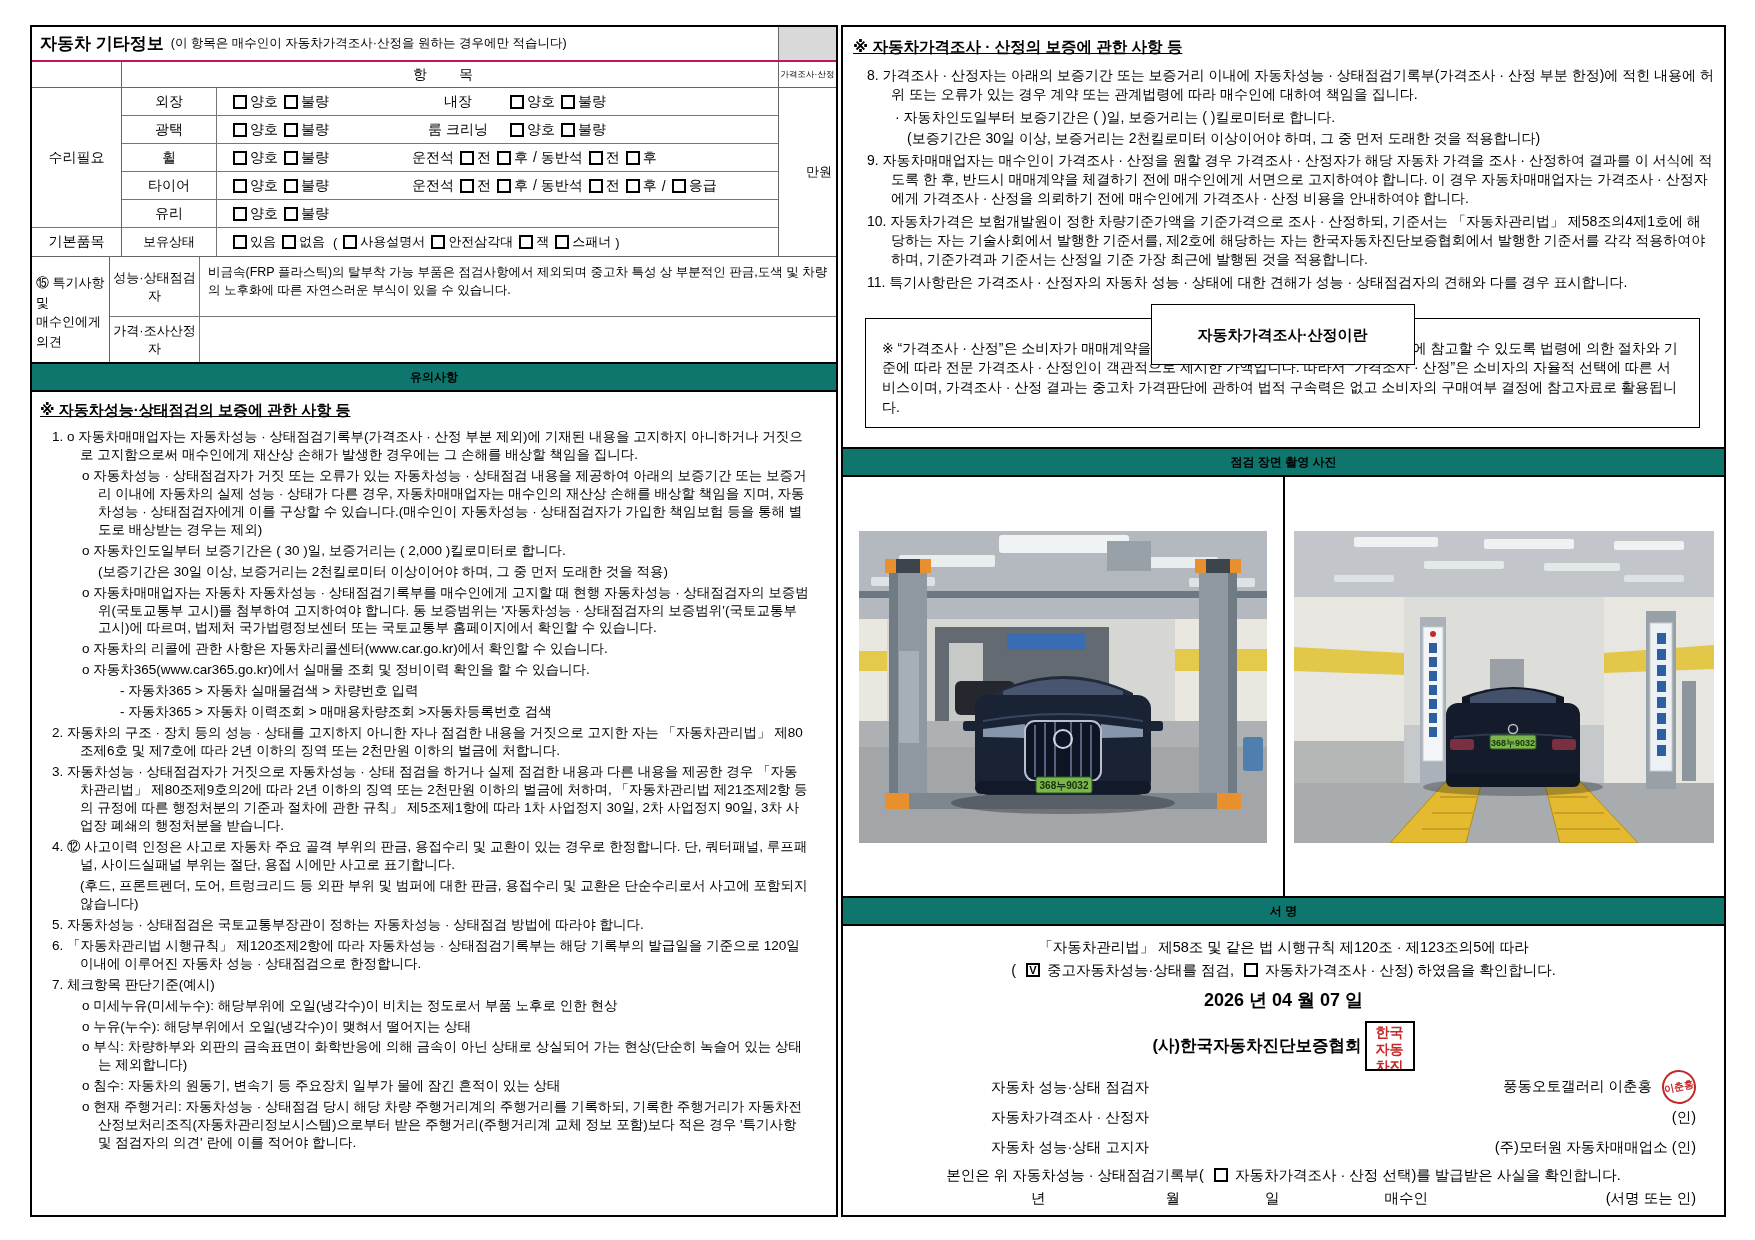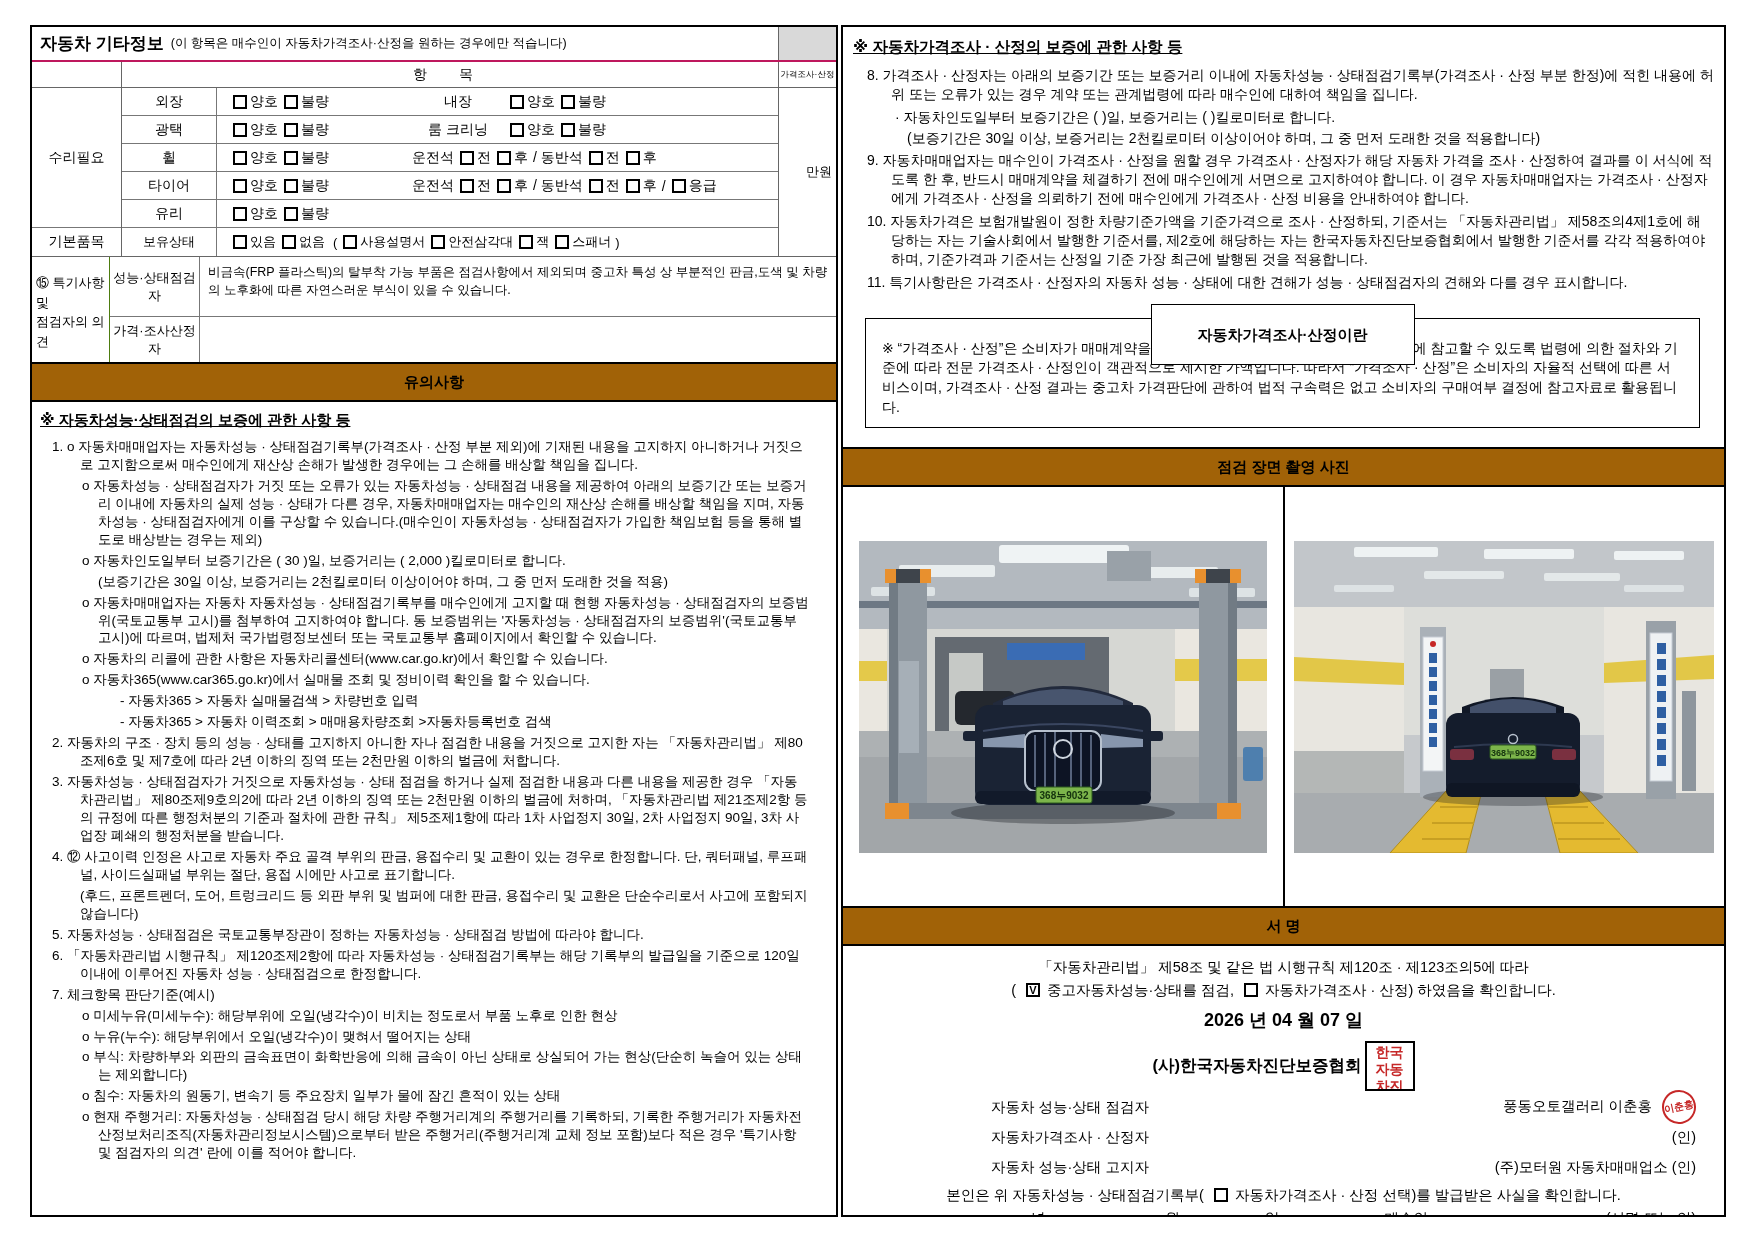--- a/index.html
+++ b/index.html
@@ -41,22 +41,22 @@
   .sp-group { display:flex; font-size:13px; }
   .sp-c1 { width:78px; border-right:1px solid #4d7c0f; padding:16px 2px 0 4px; line-height:1.5; }
   .sp-c2 { width:90px; border-right:1px solid #777; display:flex; flex-direction:column; text-align:center; }
   .sp-c2 .r1 { height:60px; border-bottom:1px solid #777; display:flex; align-items:center; justify-content:center; }
   .sp-c2 .r2 { height:45px; display:flex; align-items:center; justify-content:center; }
   .sp-c3 { flex:1; display:flex; flex-direction:row; }
   .sp-c3 .r1 { height:60px; border-bottom:1px solid #777; padding:6px 8px 0 8px; font-size:12.5px; line-height:1.45; }
   .sp-c3 .r2 { height:45px; }
 
   
-  .bar { height:40px; background:#a16207; border-top:2px solid #000; border-bottom:2px solid #000;
-         display:flex; align-items:center; justify-content:center; font-size:15px; font-weight:bold; }
+  .bar { height:30px; background:#0f766e; border-top:2px solid #000; border-bottom:2px solid #000;
+         display:flex; align-items:center; justify-content:center; font-size:12px; font-weight:bold; }
 
   
   .notice-body { padding:6px 26px 0 6px; font-size:13.5px; line-height:1.33; }
   .n-sub { font-size:15px; font-weight:bold; text-decoration:underline; margin:2px 0 8px 2px; }
   .n-item { margin:3px 0; }
   .lv0  { padding-left:42px; text-indent:-28px; }
   .lv0b { padding-left:42px; }
   .lv1  { padding-left:60px; text-indent:-16px; }
   .lv1b { padding-left:60px; }
   .lv2  { padding-left:82px; }
@@ -237,21 +237,21 @@
           </div>
         </div>
       </div>
       <div class="ck-price">만원</div>
     </div>
 
 
     <div class="sp-group">
       <div class="sp-c1">
         <div>⑮ 특기사항 및</div>
-        <div>점검자의 의견</div>
+        <div>매수인에게 의견</div>
       </div>
       <div class="sp-c2">
         <div class="r1">성능·상태점검자</div>
         <div class="r2">가격·조사산정자</div>
       </div>
       <div class="sp-c3">
         <div class="r1">비금속(FRP 플라스틱)의 탈부착 가능 부품은 점검사항에서 제외되며 중고차 특성 상 부분적인 판금,도색 및 차량의 노후화에 따른 자연스러운 부식이 있을 수 있습니다.</div>
         <div class="r2"></div>
       </div>
     </div>

